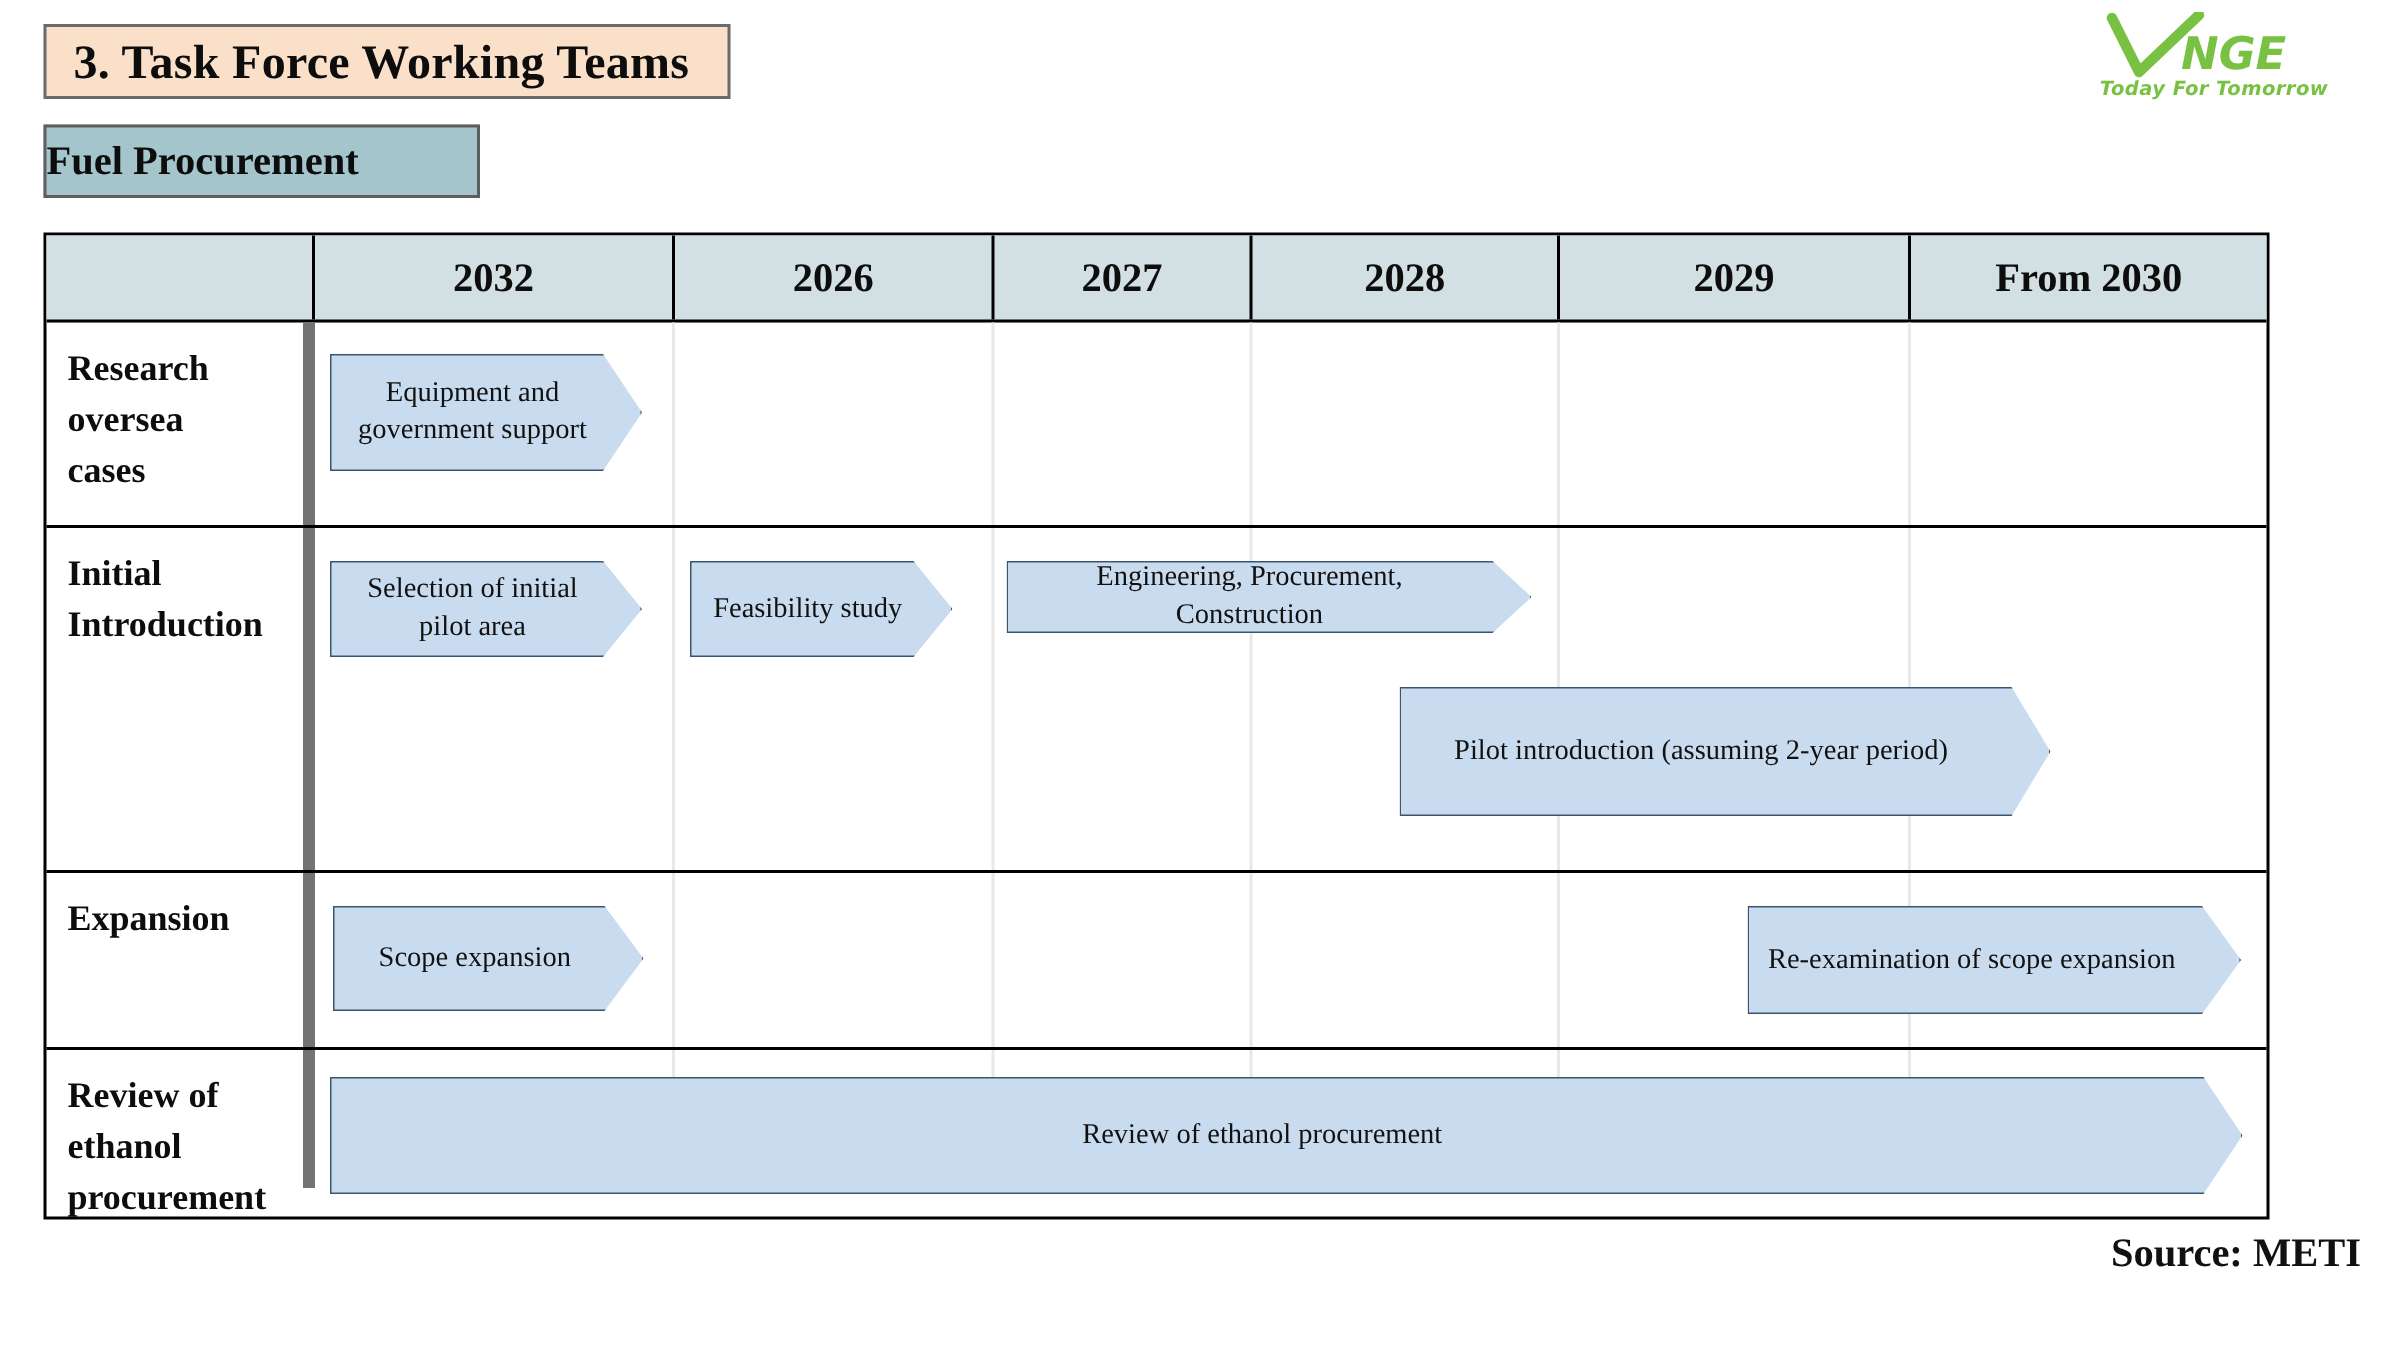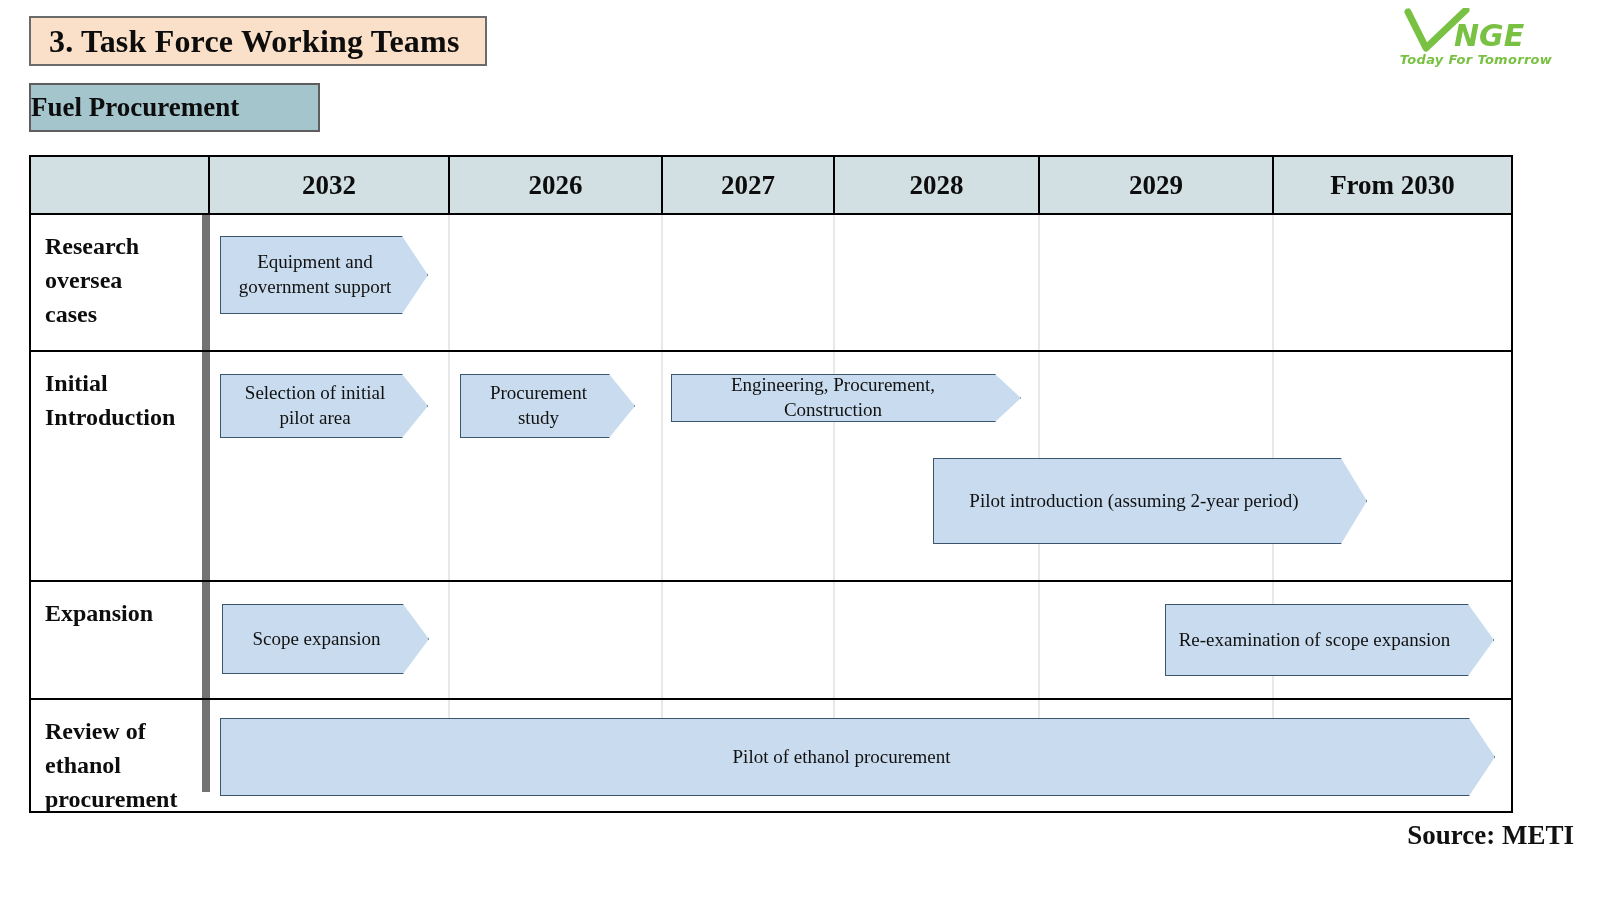--- a/index.html
+++ b/index.html
@@ -226,21 +226,21 @@
       <div class="gridline" style="left:451px"></div>
       <div class="gridline" style="left:623px"></div>
       <div class="gridline" style="left:828px"></div>
       <div class="gridline" style="left:1062px"></div>
 
       <div class="chev" style="left:10px; top:22px; width:208px; height:64px;">
         <span>Selection of initial pilot area</span>
       </div>
 
       <div class="chev" style="left:250px; top:22px; width:175px; height:64px;">
-        <span>Procurement study</span>
+        <span>Feasibility study</span>
       </div>
 
       <div class="chev" style="left:461px; top:22px; width:350px; height:48px; padding-right:34px;align-items:center;">
         <span>Engineering, Procurement, Construction</span>
       </div>
 
 
       <div class="chev" style="left:723px; top:106px; width:434px; height:86px; padding-right:40px;">
         <span>Pilot introduction (assuming 2-year period)</span>
       </div>
@@ -273,20 +273,20 @@
       Review of<br>ethanol<br>procurement
     </div>
     <div class="rowtrack">
       <div class="gridline" style="left:238px"></div>
       <div class="gridline" style="left:451px"></div>
       <div class="gridline" style="left:623px"></div>
       <div class="gridline" style="left:828px"></div>
       <div class="gridline" style="left:1062px"></div>
 
       <div class="chev" style="left:10px; top:18px; width:1275px; height:78px; padding-right:40px;">
-        <span>Pilot of ethanol procurement</span>
+        <span>Review of ethanol procurement</span>
       </div>
     </div>
   </div>
 
 </div>
 
 <div id="source">Source: METI</div>
 
 </body></html>

